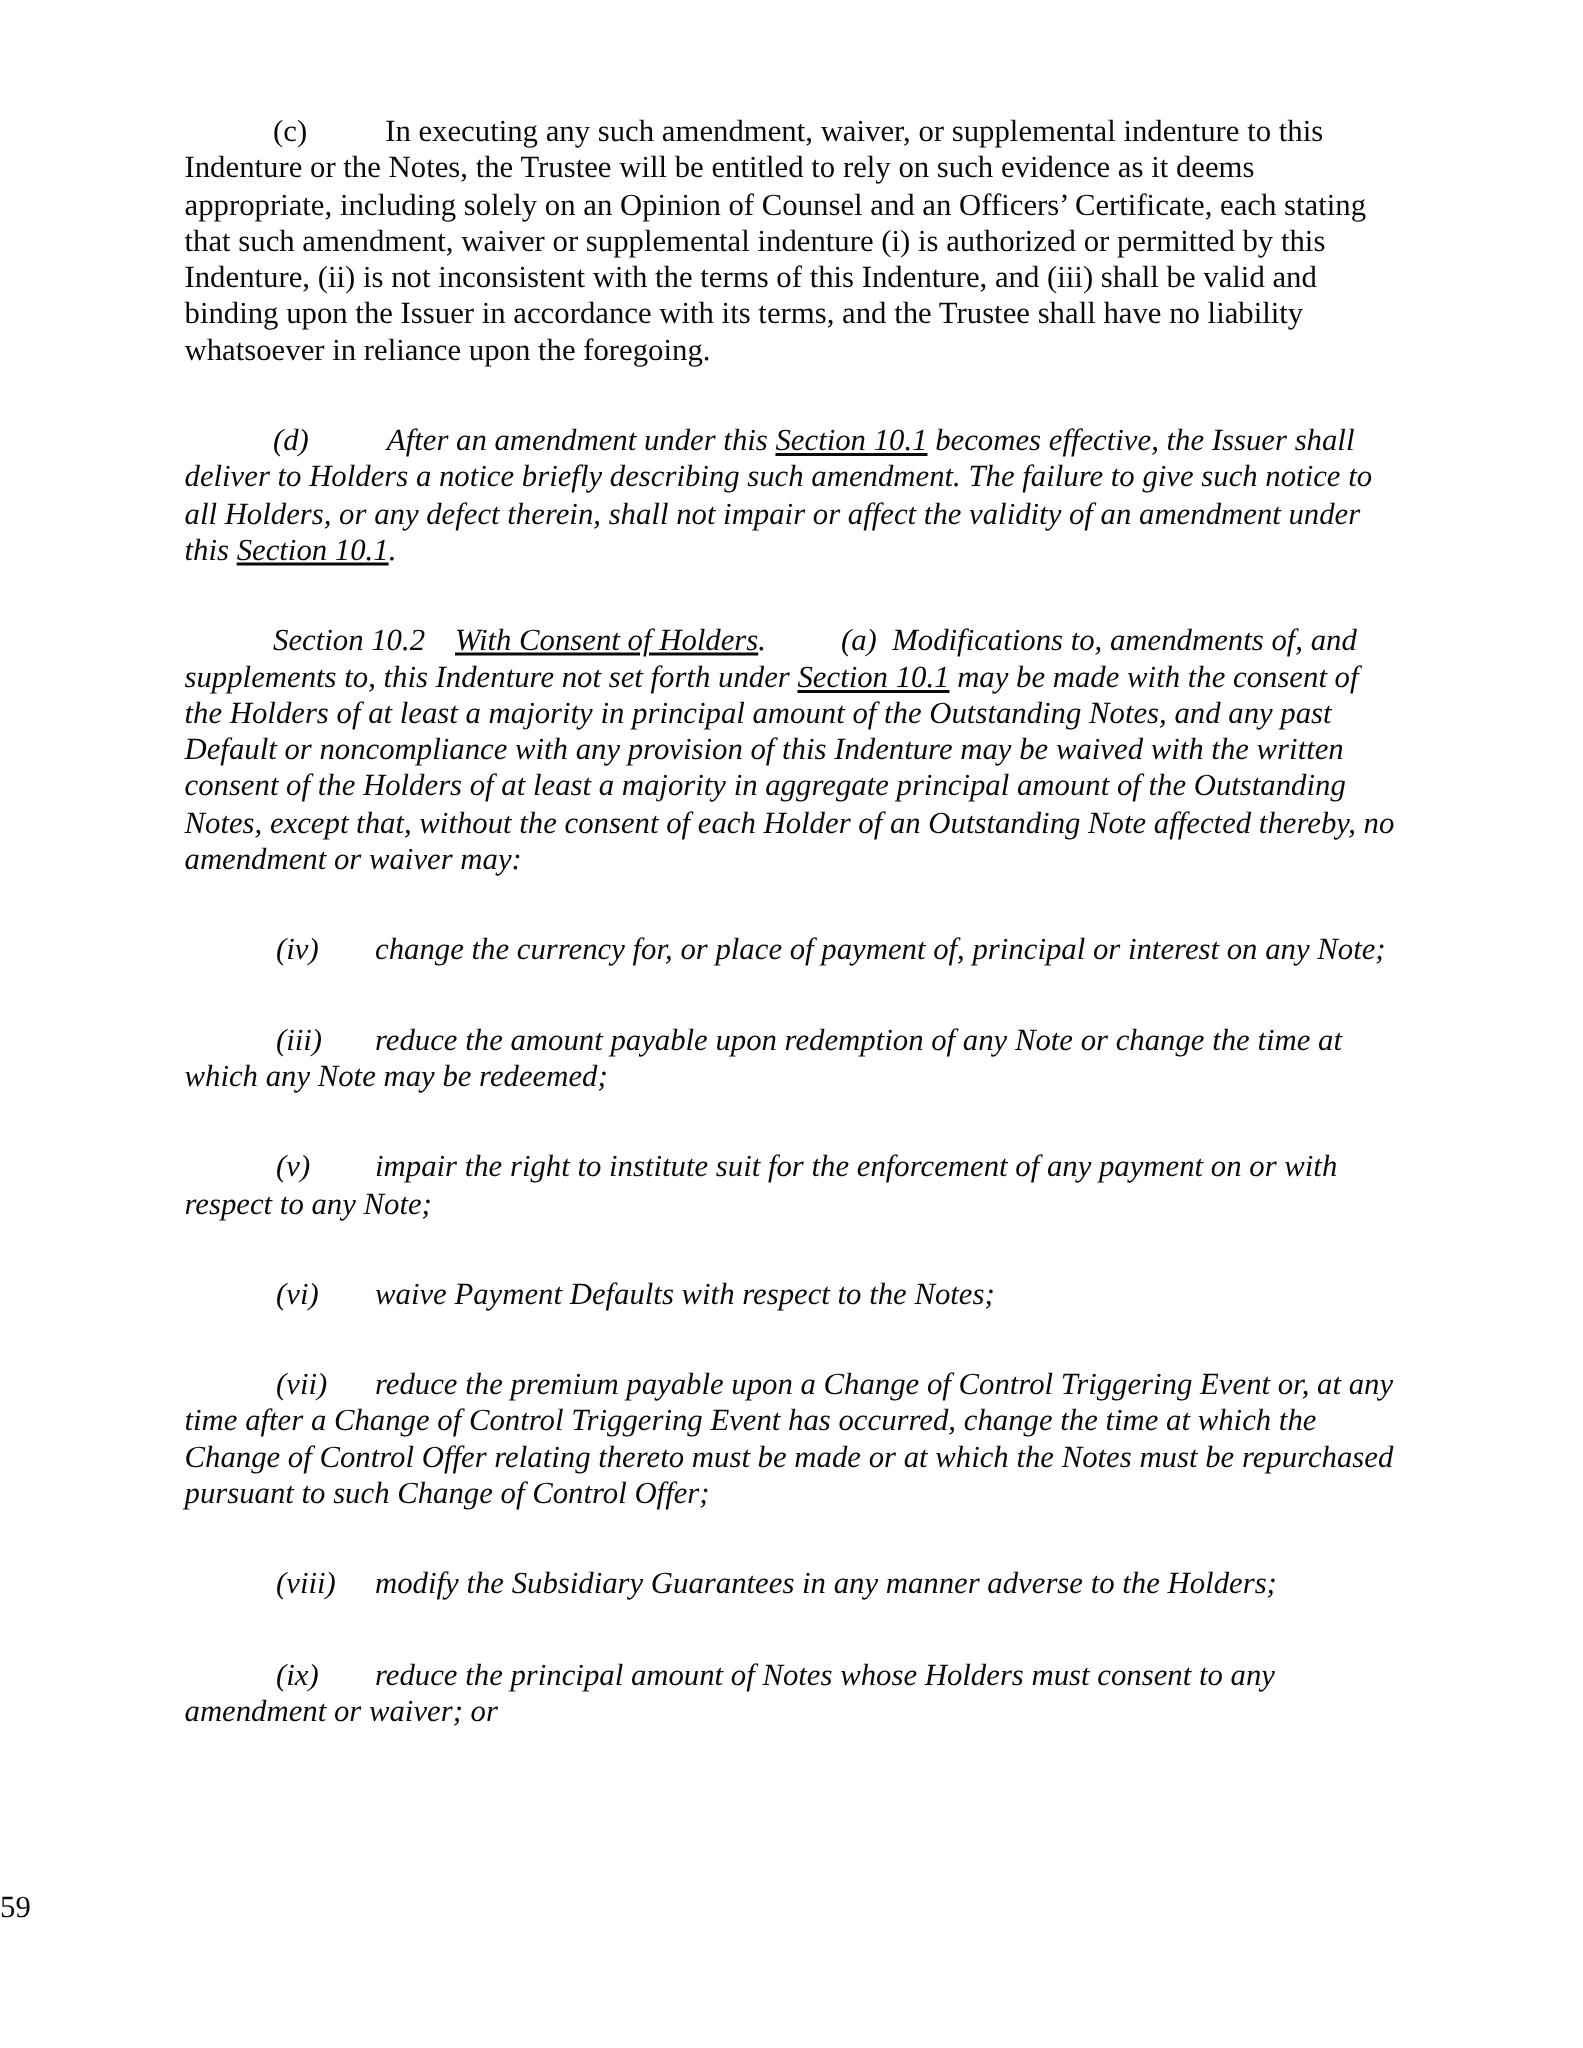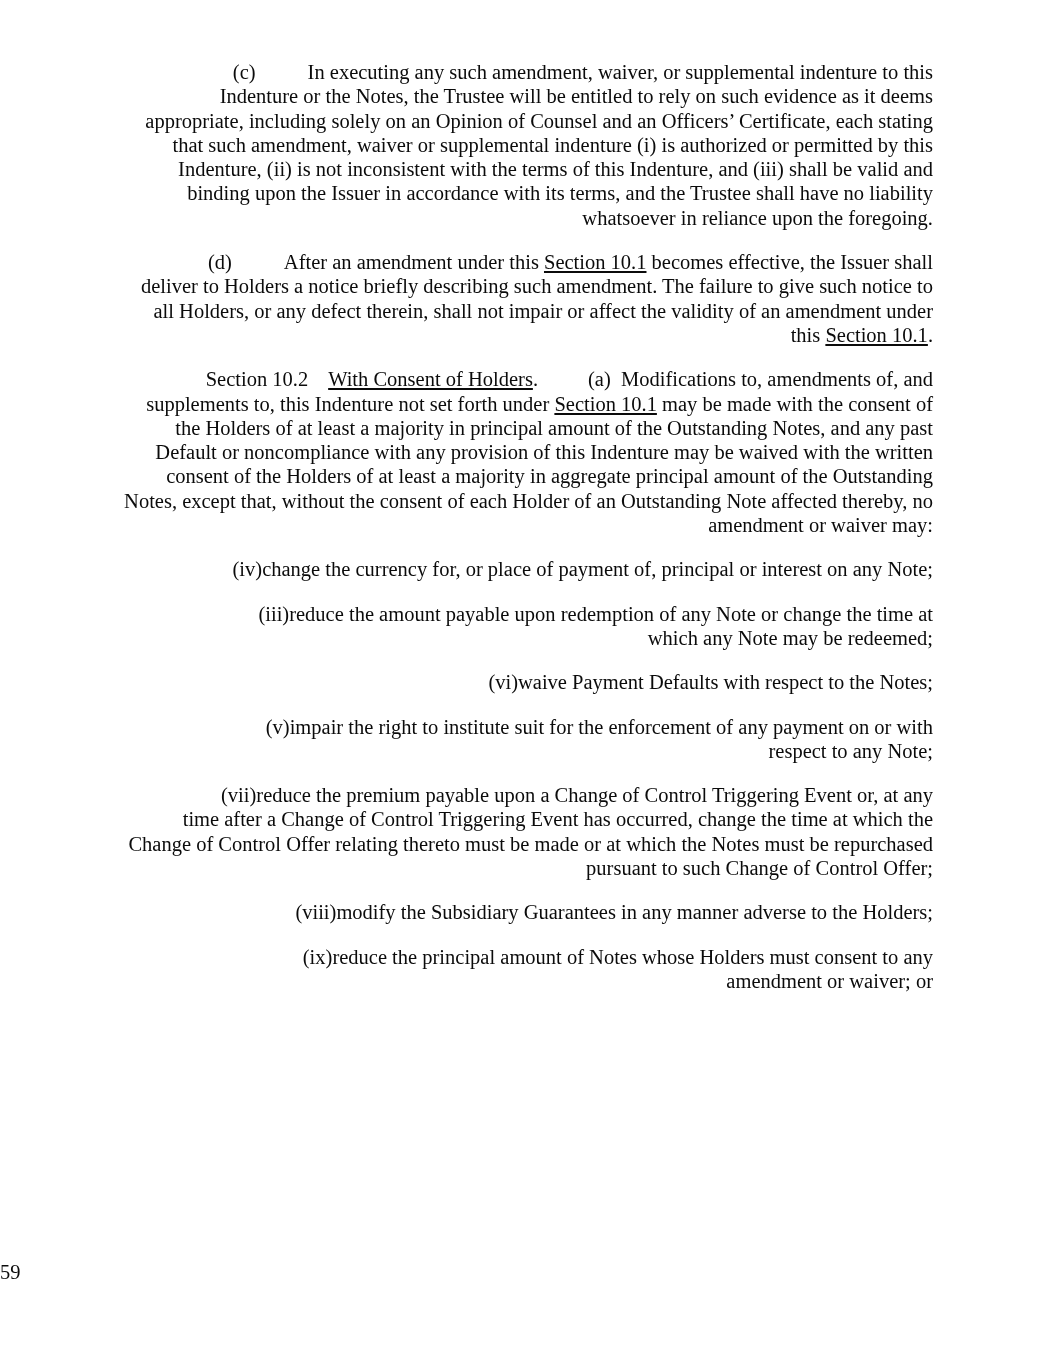--- a/index.html
+++ b/index.html
@@ -13,27 +13,26 @@
   .page {
     position: relative;
     width: 1055px;
     height: 1365px;
     background: #ffffff;
     overflow: hidden;
   }
   .content {
     position: absolute;
     left: 123px;
-    top: 0;
+    top: 16px;
     width: 810px;
     padding-top: 60px;
-    text-align: right;
   }
   .content p { margin: 0; }
-  .content p + p { margin-top: 20px; }
+  .content p + p { margin-top: 36px; font-style: italic; }
 
   .p-main { text-indent: 59px; }
 
   .p-item { margin-left: 63px; text-indent: 61px; }
 
   .lbl-item {
     display: inline-block;
     width: 66px;
     text-indent: 0;
   }
@@ -63,23 +62,23 @@
     <p class="p-main"><span>(d)</span><span class="tab tab-main"></span><span>After an amendment under this </span><span class="u">Section 10.1</span><span> becomes effective, the Issuer shall deliver to Holders a notice briefly describing such amendment. The failure to give such notice to all Holders, or any defect therein, shall not impair or affect the validity of an amendment under this </span><span class="u">Section 10.1</span><span>.</span></p>
 
     <p class="p-main"><span>Section 10.2</span><span class="tab tab-s1"></span><span class="u">With Consent of Holders</span><span>.</span><span class="tab tab-s2"></span><span>(a)&nbsp; Modifications to, amendments of, and supplements to, this Indenture not set forth under </span><span class="u">Section 10.1</span><span> may be made with the consent of the Holders of at least a majority in principal amount of the Outstanding Notes, and any past Default or noncompliance with any provision of this Indenture may be waived with the written consent of the Holders of at least a majority in aggregate principal amount of the Outstanding Notes, except that, without the consent of each Holder of an Outstanding Note affected thereby, no amendment or waiver may:</span></p>
 
 
 
     <p class="p-item"><span class="lbl-item">(iv)</span><span>change the currency for, or place of payment of, principal or interest on any Note;</span></p>
 
     <p class="p-item"><span class="lbl-item">(iii)</span><span>reduce the amount payable upon redemption of any Note or change the time at which any Note may be redeemed;</span></p>
 
+    <p class="p-item"><span class="lbl-item">(v)</span><span>impair the right to institute suit for the enforcement of any payment on or with respect to any Note;</span></p>
+
     <p class="p-item"><span class="lbl-item">(vi)</span><span>waive Payment Defaults with respect to the Notes;</span></p>
-
-    <p class="p-item"><span class="lbl-item">(v)</span><span>impair the right to institute suit for the enforcement of any payment on or with respect to any Note;</span></p>
 
     <p class="p-item"><span class="lbl-item">(vii)</span><span>reduce the premium payable upon a Change of Control Triggering Event or, at any time after a Change of Control Triggering Event has occurred, change the time at which the Change of Control Offer relating thereto must be made or at which the Notes must be repurchased pursuant to such Change of Control Offer;</span></p>
 
     <p class="p-item"><span class="lbl-item">(viii)</span><span>modify the Subsidiary Guarantees in any manner adverse to the Holders;</span></p>
 
     <p class="p-item"><span class="lbl-item">(ix)</span><span>reduce the principal amount of Notes whose Holders must consent to any amendment or waiver; or</span></p>
 
 
   </div>
 

